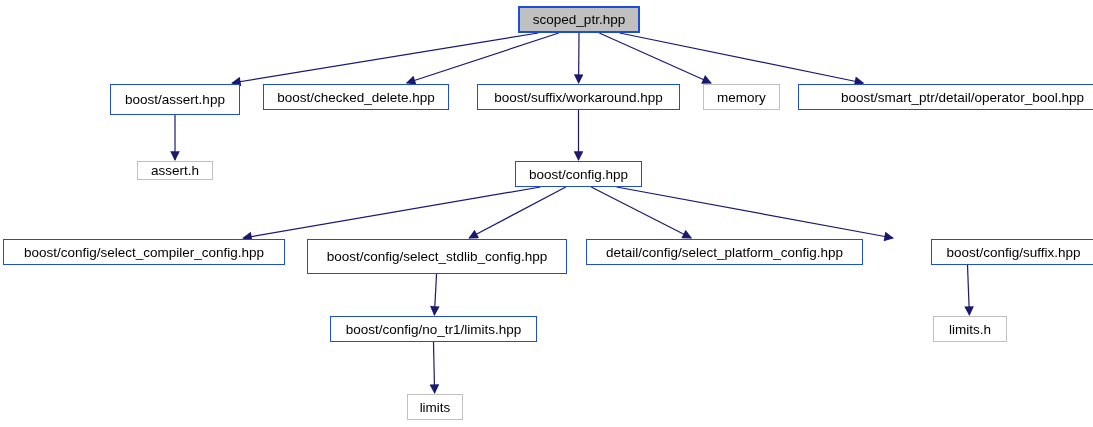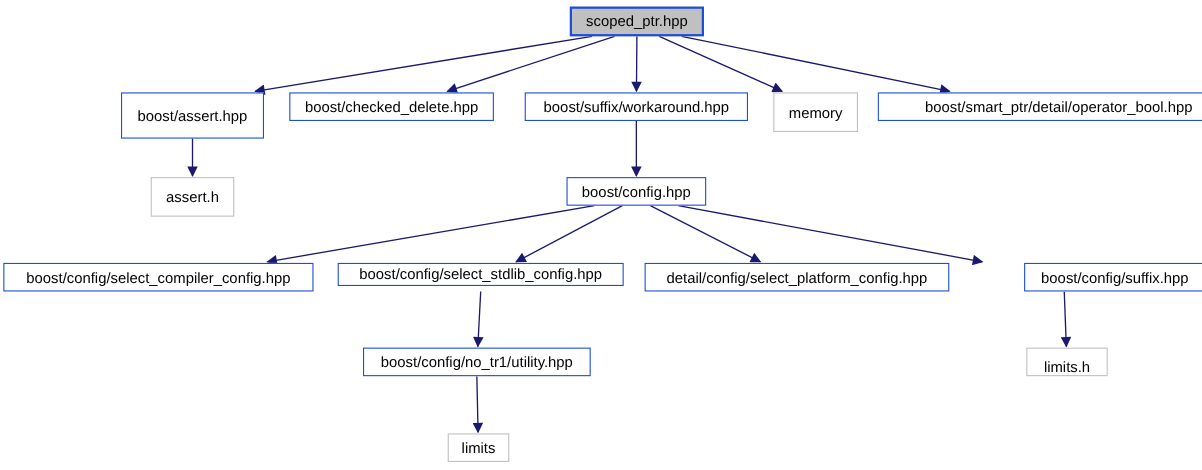--- a/index.html
+++ b/index.html
@@ -68,55 +68,55 @@
       <line x1="565.8" y1="187" x2="469.2" y2="238" stroke="#191970" stroke-width="1.2" marker-end="url(#arrow)"></line>
       <line x1="591.2" y1="187" x2="691.2" y2="238" stroke="#191970" stroke-width="1.2" marker-end="url(#arrow)"></line>
       <line x1="616.6" y1="187" x2="893.0" y2="238" stroke="#191970" stroke-width="1.2" marker-end="url(#arrow)"></line>
       <line x1="437.0" y1="265" x2="434.4" y2="315" stroke="#191970" stroke-width="1.2" marker-end="url(#arrow)"></line>
       <line x1="967.5" y1="265" x2="969.4" y2="315" stroke="#191970" stroke-width="1.2" marker-end="url(#arrow)"></line>
       <line x1="433.5" y1="342" x2="434.6" y2="393" stroke="#191970" stroke-width="1.2" marker-end="url(#arrow)"></line>
     </svg>
 <div class="node main" style="left: 518px; top: 6px; width: 122px; height: 27px;">
       <span>scoped_ptr.hpp</span>
     </div>
-    <div class="node internal" style="left: 110px; top: 84px; width: 130px; height: 42px;">
+    <div class="node internal" style="left: 110px; top: 84px; width: 130px; height: 31px;">
       <span>boost/assert.hpp</span>
     </div>
     <div class="node internal" style="left: 263px; top: 84px; width: 186px; height: 26px; text-align: center;">
       <span>boost/checked_delete.hpp</span>
     </div>
     <div class="node internal" style="left: 477px; top: 84px; width: 203px; height: 26px;">
       <span>boost/suffix/workaround.hpp</span>
     </div>
-    <div class="node external" style="left: 703px; top: 84px; width: 77px; height: 36px;">
+    <div class="node external" style="left: 703px; top: 84px; width: 77px; height: 26px;">
       <span>memory</span>
     </div>
     <div class="node internal" style="left: 798px; top: 84px; width: 329px; height: 26px;">
       <span>boost/smart_ptr/detail/operator_bool.hpp</span>
     </div>
-    <div class="node external" style="left: 137px; top: 161px; width: 76px; height: 36px;">
+    <div class="node external" style="left: 137px; top: 161px; width: 76px; height: 19px;">
       <span>assert.h</span>
     </div>
     <div class="node internal" style="left: 515px; top: 161px; width: 127px; height: 26px;">
       <span>boost/config.hpp</span>
     </div>
     <div class="node internal" style="left: 3px; top: 239px; width: 282px; height: 26px;">
       <span>boost/config/select_compiler_config.hpp</span>
     </div>
-    <div class="node internal" style="left: 307px; top: 239px; width: 260px; height: 21px;">
+    <div class="node internal" style="left: 307px; top: 239px; width: 260px; height: 35px;">
       <span>boost/config/select_stdlib_config.hpp</span>
     </div>
     <div class="node internal" style="left: 586px; top: 239px; width: 277px; height: 26px;">
       <span>detail/config/select_platform_config.hpp</span>
     </div>
     <div class="node internal" style="left: 885px; top: 239px; width: 165px; height: 26px; margin-left: 46px;">
       <span>boost/config/suffix.hpp</span>
     </div>
     <div class="node internal" style="left: 330px; top: 316px; width: 207px; height: 26px;">
-      <span>boost/config/no_tr1/utility.hpp</span>
+      <span>boost/config/no_tr1/limits.hpp</span>
     </div>
-    <div class="node external" style="left: 933px; top: 316px; width: 74px; height: 26px; align-items: flex-end;">
+    <div class="node external" style="left: 933px; top: 316px; width: 74px; height: 26px;">
       <span>limits.h</span>
     </div>
     <div class="node external" style="left: 407px; top: 394px; width: 56px; height: 26px;">
       <span>limits</span>
     </div>
   </div>
 
 </body></html>

